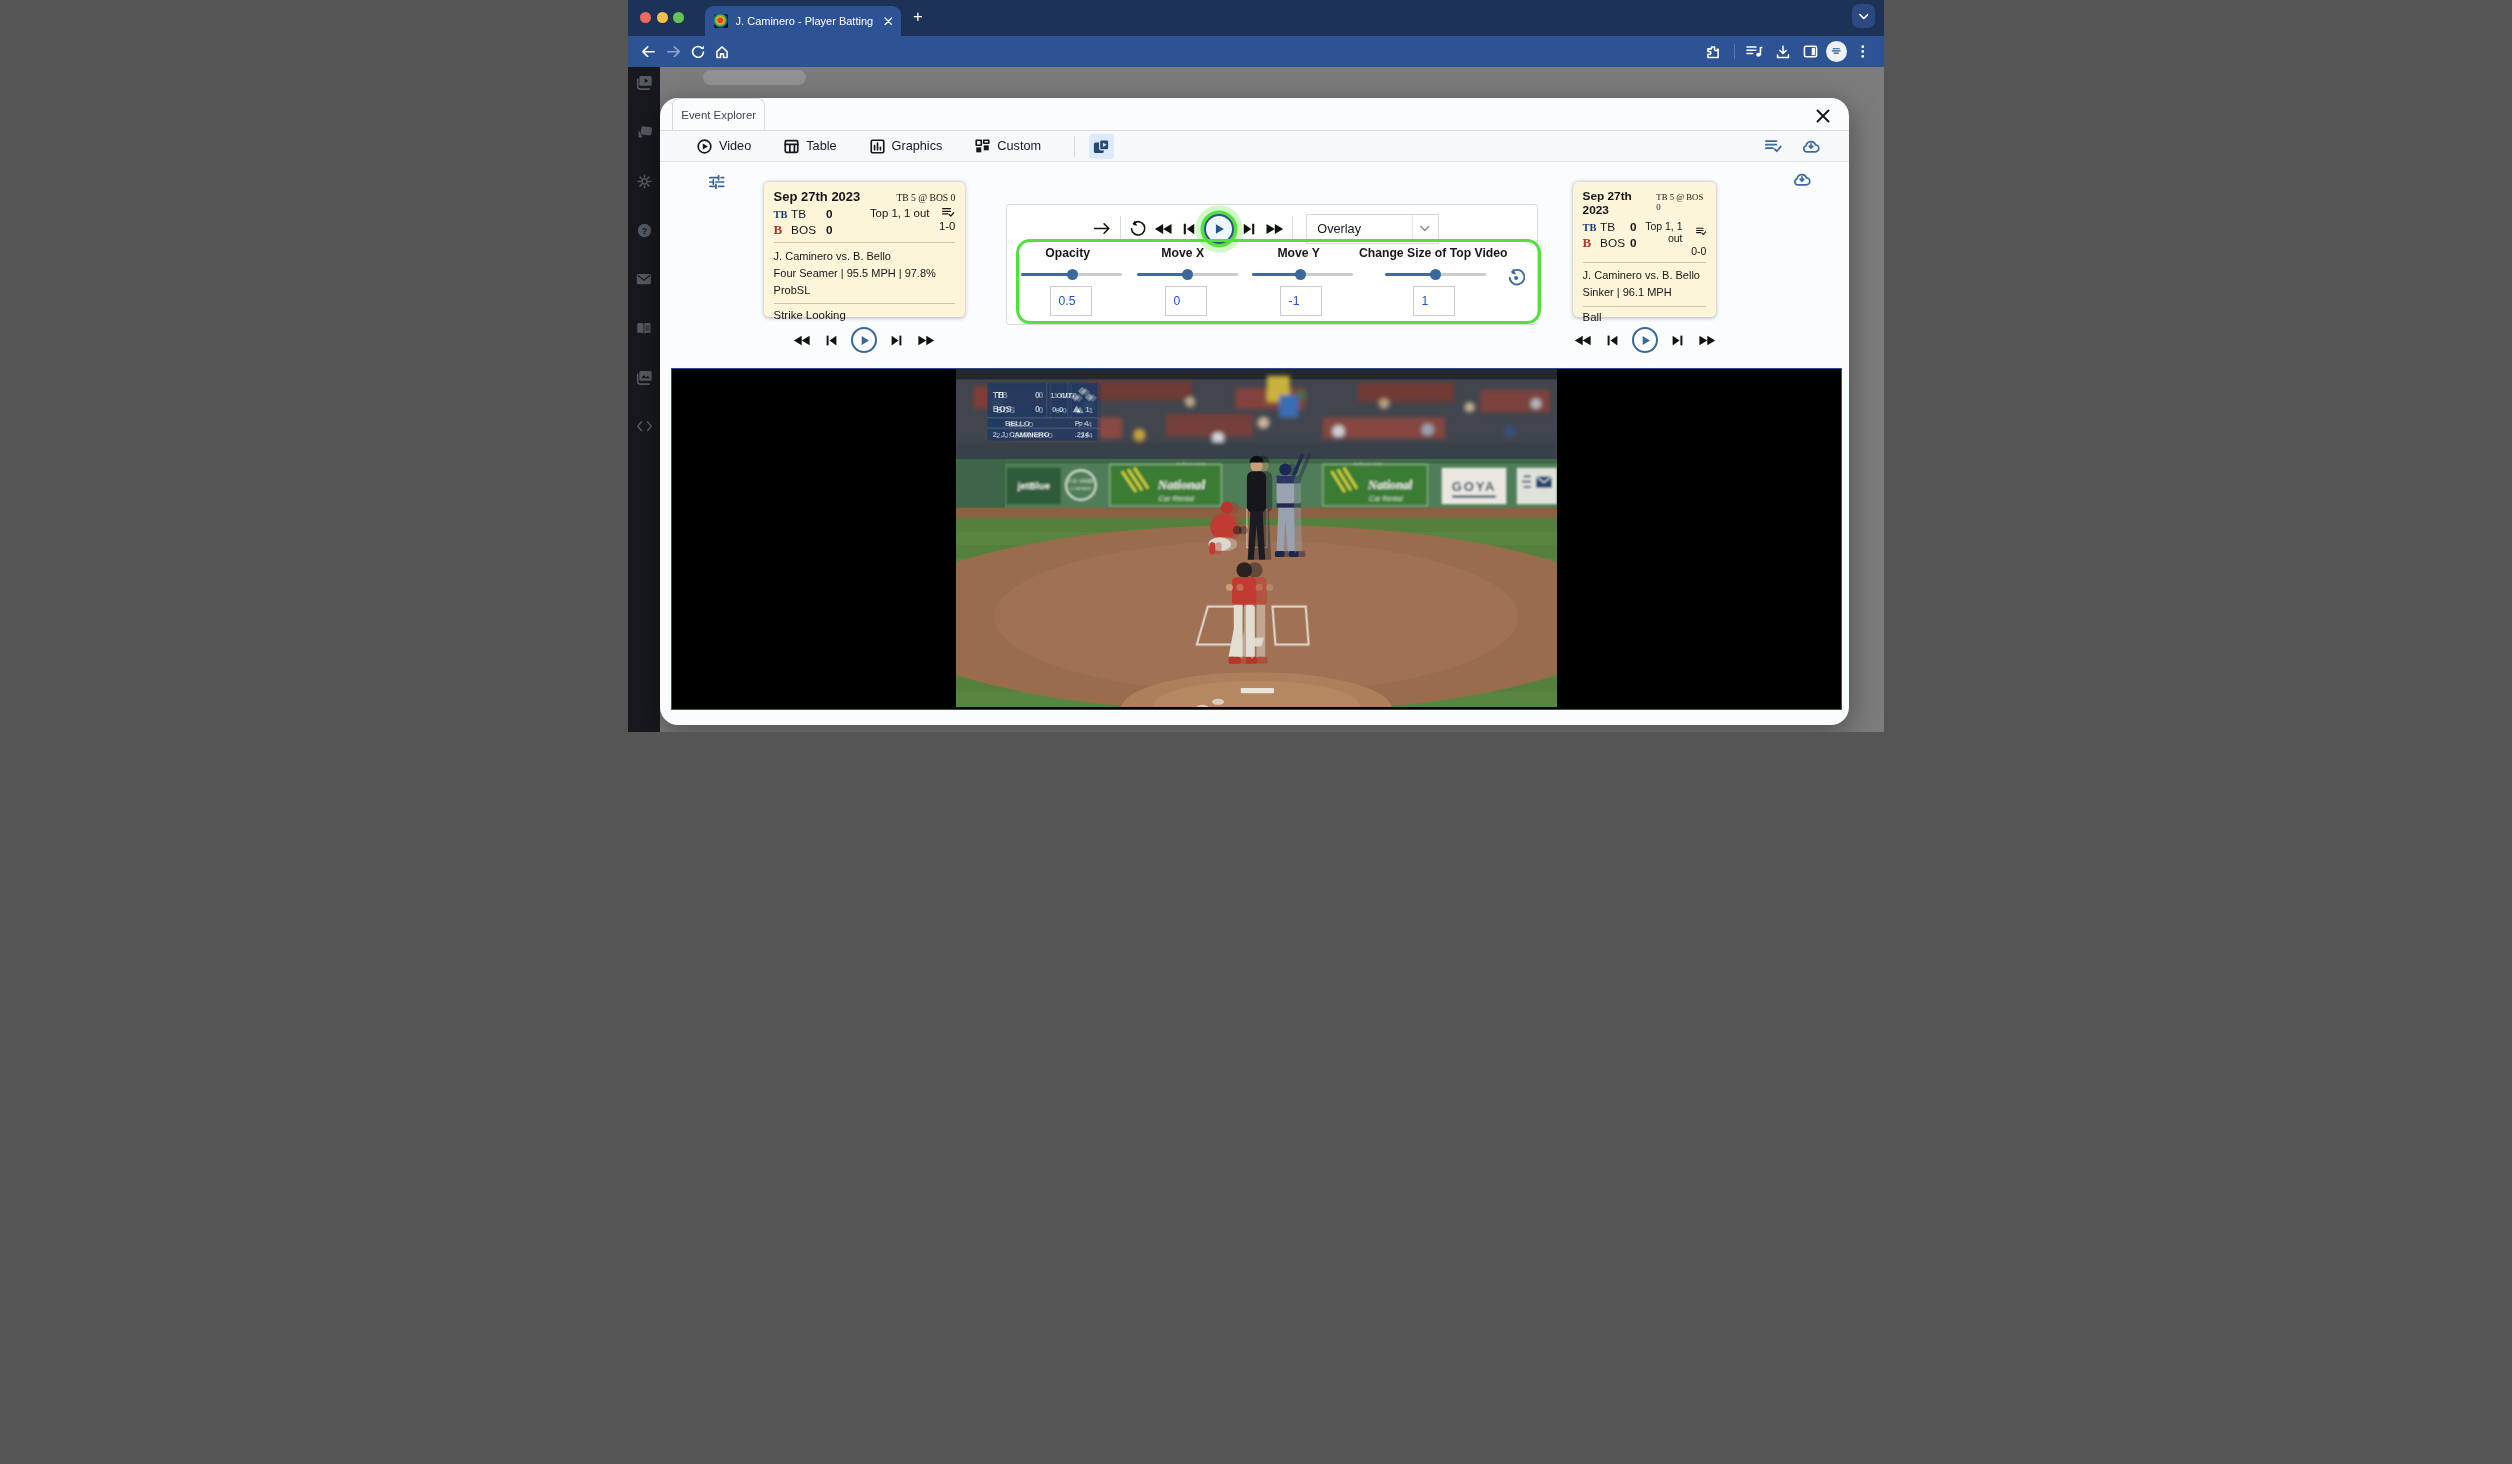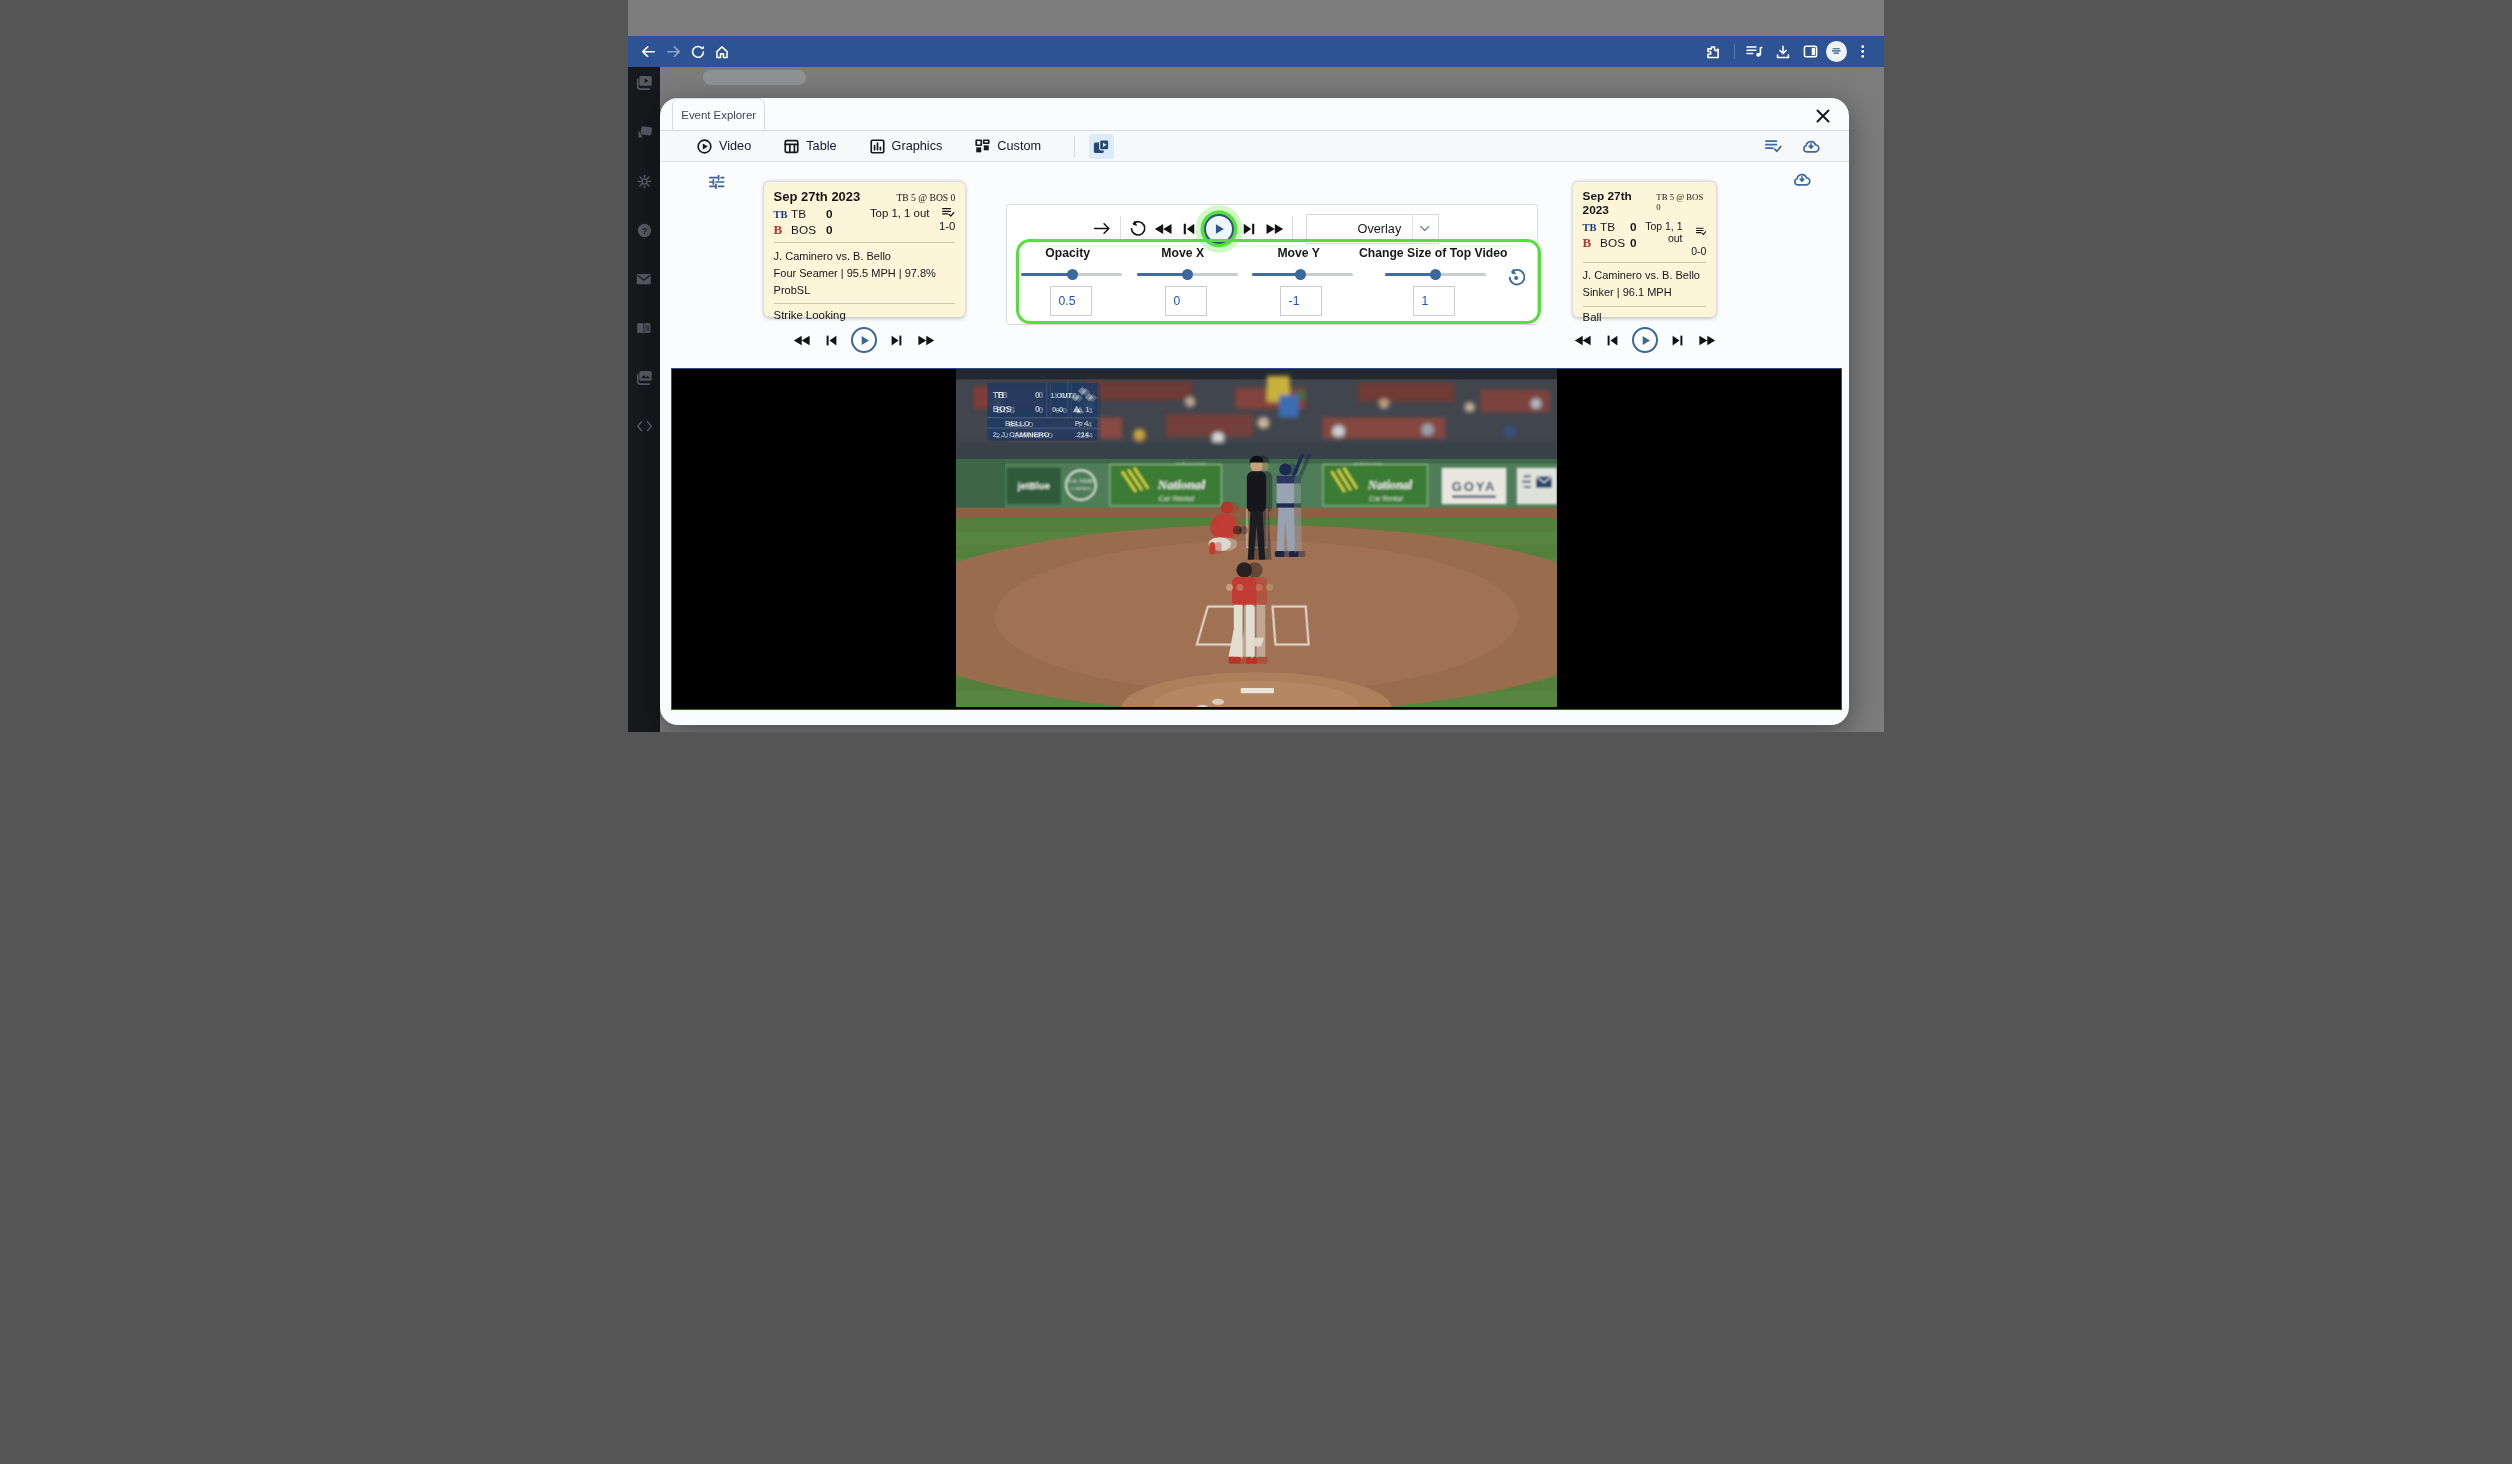--- a/index.html
+++ b/index.html
@@ -83,21 +83,21 @@
   .c-result { font-size:11.4px; margin-top:3.5px; }
 
   
   .mini-t { position:absolute; display:flex; align-items:center; gap:13px; color:#121212; }
   .playcirc { width:26px; height:26px; border:2.2px solid #3a679c; border-radius:50%;
               display:flex; align-items:center; justify-content:center; color:#3a679c; background:#fdfefe; }
 
   
   .panel { position:absolute; left:346px; top:106px; width:532px; height:121px; background:#fff;
            border:0.9px solid #d6d9de; border-radius:3.5px; }
-  .transport { position:absolute; left:0; right:12px; top:6.1px; height:35px; display:flex; align-items:center; justify-content:center; gap:8px; color:#121212;text-align:right; }
+  .transport { position:absolute; left:0; right:12px; top:6.1px; height:35px; display:flex; align-items:center; justify-content:center; gap:8px; color:#121212; }
   .t-sep { width:0.9px; height:26px; background:#d9dce1; }
   .playwrap { width:30px; height:30px; border-radius:50%; background:#eef5fc; border:2.6px solid #2d5583;
               display:flex; align-items:center; justify-content:center; color:#2d5583;
               box-shadow:0 0 0 3.5px #56e03c, 0 0 0 8.7px rgba(130,232,100,.35); }
   .ovl-select { height:30px; width:133px; border:0.9px solid #d5d8dd; background:#fff; display:flex; align-items:center; margin-left:5.2px; }
   .ovl-label { flex:1; padding:0 10.5px; font-size:12.7px; color:#17181c; }
   .ovl-chev { width:26px; height:100%; border-left:0.9px solid #e2e4e8; display:flex; align-items:center; justify-content:center; color:#8a8f96; }
   .greenbox { position:absolute; left:8.7px; top:34px; width:525px; height:85px;
               border:3.1px solid #55df3e; border-radius:14px; }
   .sl-label { position:absolute; top:4.4px; font-size:12.2px; font-weight:700; color:#17181c; text-align:center; }
@@ -264,20 +264,38 @@
         <path class="u" d="M16 7H2M8 1 2 7l6 6"></path>
       </symbol>
     <symbol id="s-fwd" viewBox="0 0 18 14">
         <path class="u" d="M2 7h14M10 1l6 6-6 6"></path>
       </symbol>
   </defs>
 </svg>
 
 <div id="stage">
 
+  <div class="tabbar">
+    <div class="light" style="left:12.2px;background:#ee6a5e"></div>
+    <div class="light" style="left:29px;background:#f5bd4f"></div>
+    <div class="light" style="left:45px;background:#61c454"></div>
+    <div class="tab">
+      <div class="favicon"></div>
+      <div class="tab-title">J. Caminero - Player Batting</div>
+      <svg class="ic" width="8.7" height="8.7" style="color:#fff" viewBox="0 0 10 10">
+          <use href="#s-close"></use>
+        </svg>
+    </div>
+    <div class="newtab">+</div>
+    <div class="tab-chevron">
+      <svg class="ic" width="9.6" height="7" viewBox="0 0 11 8">
+          <use href="#s-chev"></use>
+        </svg>
+    </div>
+  </div>
 
   <div class="toolbar">
     <div class="nav-ic">
         <svg class="ic" width="15" height="11.4" viewBox="0 0 17 13">
           <use href="#s-back"></use>
         </svg>
       </div>
     <div class="nav-ic dim">
         <svg class="ic" width="15" height="11.4" viewBox="0 0 17 13">
           <use href="#s-fwd"></use>

